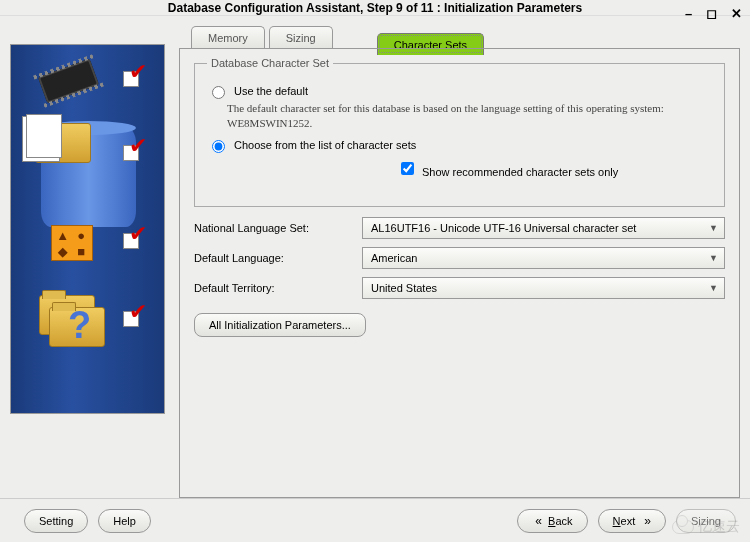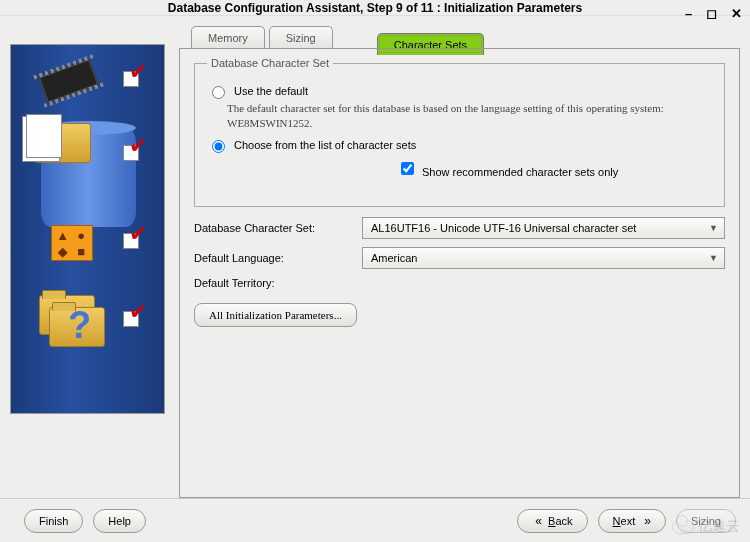--- a/index.html
+++ b/index.html
@@ -34,21 +34,21 @@
   .opt { display: flex; align-items: flex-start; gap: 6px; margin: 6px 0 2px 0; }
   .opt input[type=radio]{ margin-top:1px;}
   .desc { margin: 2px 0 8px 20px; color: #444; line-height: 1.35; font-family: Liberation Serif, serif; }
   .row { display: flex; align-items: center; margin: 8px 0; }
   .row .lab { width: 168px; }
   .row .lab.indent { padding-left: 20px; }
   .sel { flex: 1; height: 22px; border: 1px solid #999; background: linear-gradient(#fcfcfa,#e8e8e4); padding: 0 22px 0 8px; display: flex; align-items: center; position: relative; cursor: pointer; }
   .sel::after { content:"▼"; position:absolute; right:6px; font-size:9px; color:#555;}
   .chk-row { margin: 6px 0 0 190px; display:flex; align-items:flex-end; gap:5px; }
   .btn { height: 24px; padding: 0 14px; border: 1px solid #999; border-radius: 12px; background: linear-gradient(#fafaf8,#e2e2de); display: inline-flex; align-items: center; cursor: pointer; }
-  .btn.flat { border-radius: 8px; font-family: Liberation Serif, serif; }
+  .btn.flat { border-radius: 8px; }
   .footer { height: 44px; border-top: 1px solid #ccc; padding: 8px 14px; display: flex; align-items: center; }
   .footer .spacer { flex: 1; }
   .footer .btn { margin-left: 10px; }
   .btn .arr { font-size: 12px; margin: 0 3px; letter-spacing:-3px; }
   .btn u { text-decoration: underline; }
   .watermark { position:absolute; right:10px; bottom:6px; opacity:.35; font-size:14px; pointer-events:none; display:flex; align-items:center; gap:4px; color:#888;}
   .watermark .cloud { width:22px; height:14px; border:1.5px solid #aaa; border-radius:10px; position:relative;}
   .watermark .cloud::before{content:"";position:absolute;width:10px;height:10px;border:1.5px solid #aaa;border-radius:50%;top:-6px;left:3px;background:#eeeeec;}
 </style>
 </head>
@@ -135,47 +135,50 @@
             <span>Choose from the list of character sets</span>
           </div>
 
           <div class="chk-row">
             <input type="checkbox" checked="" style="">
             <span>Show recommended character sets only</span>
           </div>
         </fieldset>
 
         <div class="row">
-          <span class="lab">Database Character Set:</span>
+          <span class="lab">National Language Set:</span>
           <div class="sel">
               <span>AL16UTF16 - Unicode UTF-16 Universal character set</span>
             </div>
         </div>
         <div class="row">
           <span class="lab">Default Language:</span>
           <div class="sel">
               <span>American</span>
             </div>
         </div>
         <div class="row">
           <span class="lab">Default Territory:</span>
+          <div class="sel">
+              <span>United States</span>
+            </div>
         </div>
 
         <div style="margin-top:14px;">
           <span class="btn flat">
             <span>All Initialization Parameters...</span>
           </span>
         </div>
       </div>
     </div>
   </div>
 
   <div class="footer">
     <span class="btn">
-        <span>Finish</span>
+        <span>Setting</span>
       </span>
     <span class="btn">
         <span>Help</span>
       </span>
     <span class="spacer"></span>
     <span class="btn"><span class="arr">«</span>&nbsp;&nbsp;<u>B</u><span>ack</span></span>
     <span class="btn"><u>N</u><span>ext</span>&nbsp;&nbsp;<span class="arr">»</span></span>
     <span class="btn" style="opacity:.55">
         <span>Sizing</span>
       </span>

